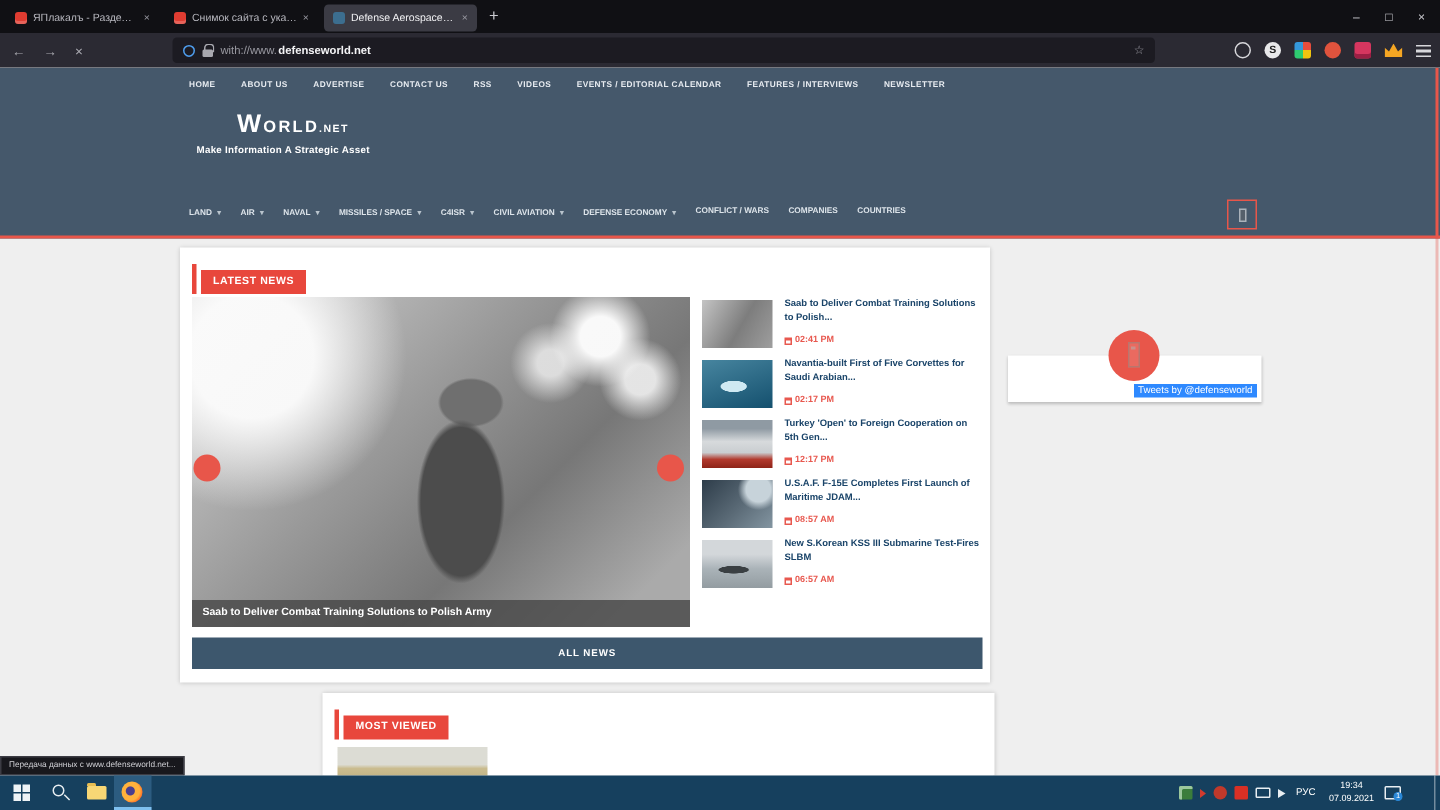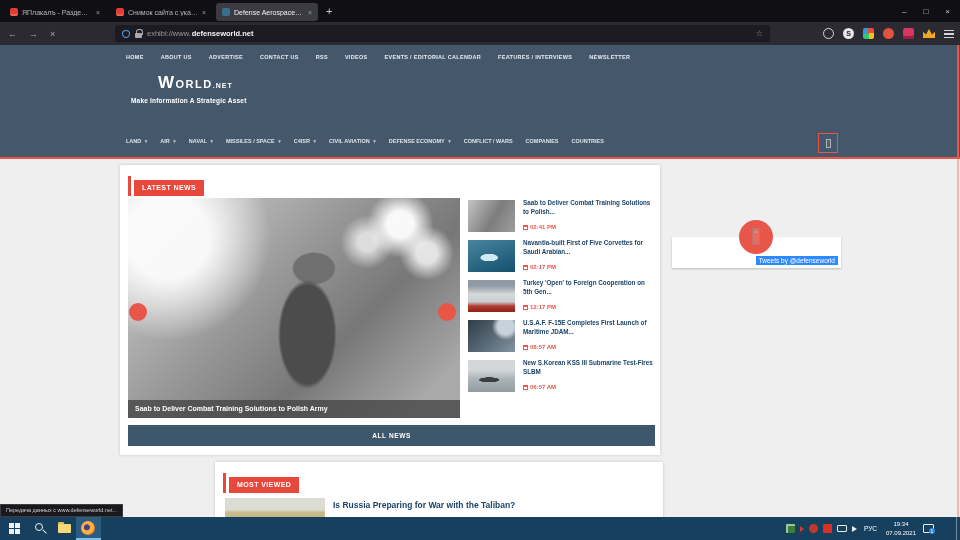--- a/index.html
+++ b/index.html
@@ -154,21 +154,21 @@
 
 <div class="toolbar">
   <div class="navbtns">
     <span>←</span>
     <span>→</span>
     <span>×</span>
   </div>
   <div class="urlbar">
     <span class="shield-ic"></span>
     <span class="lock-ic"></span>
-    <span class="url-prefix">exhibi://www.</span>
+    <span class="url-prefix">with://www.</span>
     <span class="url-domain">defenseworld.net</span>
     <span class="url-star">☆</span>
   </div>
   <div class="ricons">
     <span class="ric pocket-ic"></span>
     <span class="ric s-ic">S</span>
     <span class="ric ext-ic"></span>
     <span class="ric orange-ic"></span>
     <span class="ric pink-ic"></span>
     <span class="ric crown-ic"></span>
@@ -274,21 +274,20 @@
       <span class="bimg"></span>
     </div>
     <span class="tw-sel">Tweets by @defenseworld</span>
   </div>
 
   <div class="card card-mv">
     <div class="badge-wrap">
       <span class="badge">MOST VIEWED</span>
     </div>
     <div class="mv-thumb"></div>
-    <div class="mv-title">Is Russia Preparing for War with the Taliban?</div>
 
   </div>
 
   <div class="status-tip">Передача данных с www.defenseworld.net...</div>
 </div>
 
 <div class="taskbar">
   <div class="tb-start">
       <span></span>
       <span></span>

